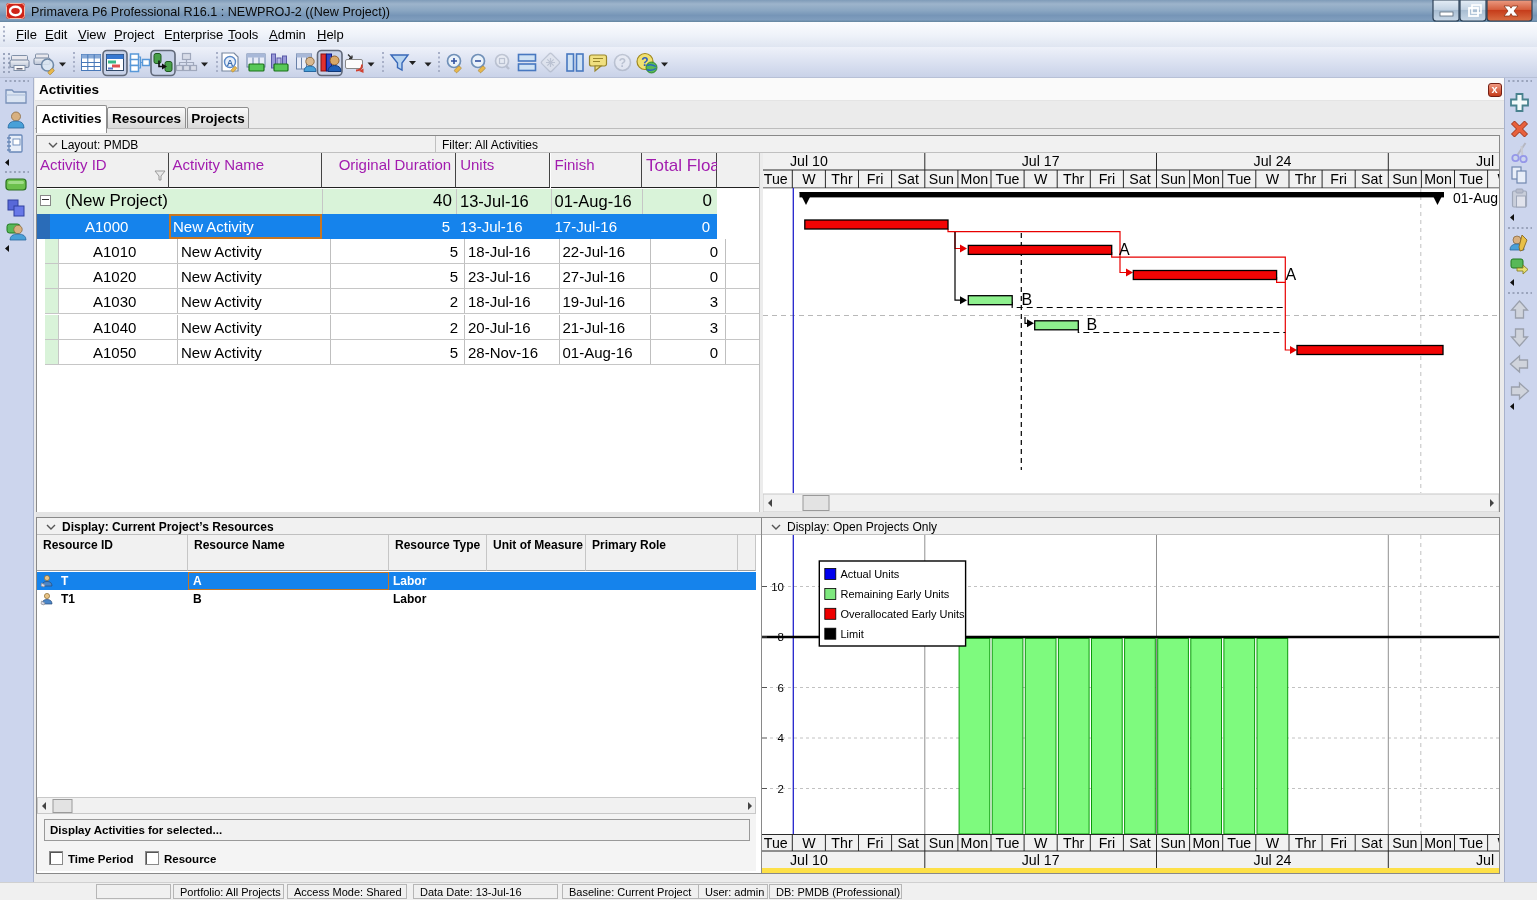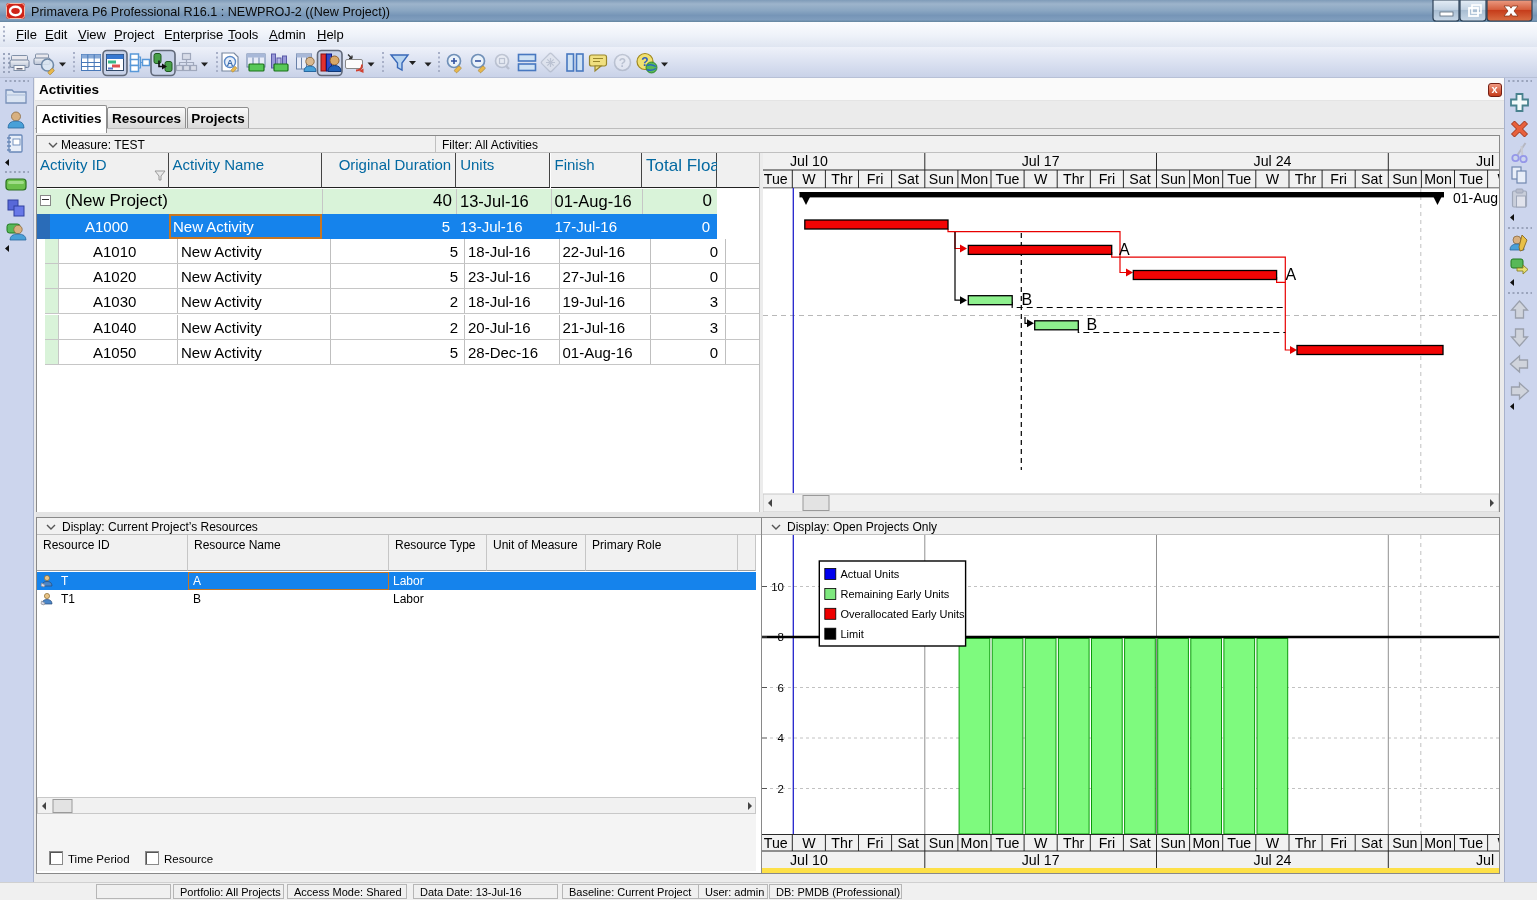--- a/index.html
+++ b/index.html
@@ -39,32 +39,32 @@
 
 
 #toppanel { left:36px; top:135px; width:1464px; height:377px; background:#fff; border:1px solid #898989; }
 #layoutbar { position:absolute; left:0px; top:0px; width:1462px; height:17px; background:#f1f1f1;
   border-bottom:1px solid #c0c0c0; font-size:12px; color:#000; }
 #layoutbar .sec2 { position:absolute; left:398px; top:0; width:1064px; height:17px; border-left:1px solid #c0c0c0; }
 
 
 #acttable { position:absolute; left:0; top:17px; width:722px; height:359px; background:#fff; font-size:15px; }
 #actsplit { position:absolute; left:722px; top:17px; width:4px; height:359px; background:#ececec; border-left:1px solid #c0c0c0; }
-.th { position:absolute; font-size:15px; background:#f0f0f0; border-right:1px solid #444; border-bottom:1px solid #222; color:#0369a1; }
+.th { position:absolute; font-size:15px; background:#f0f0f0; border-right:1px solid #444; border-bottom:1px solid #222; color:#a21caf; }
 .th div { position:absolute; top:3px; white-space:nowrap; }
 .row { position:absolute; left:0; width:722px; height:25.2px; font-size:15px; }
 .wrow { border-bottom:1px solid #c6c6c6; background-color:#fff;
   background-image:linear-gradient(#bfbfbf,#bfbfbf),linear-gradient(#bfbfbf,#bfbfbf),linear-gradient(#bfbfbf,#bfbfbf),linear-gradient(#bfbfbf,#bfbfbf),linear-gradient(#bfbfbf,#bfbfbf),linear-gradient(#bfbfbf,#bfbfbf);
   background-position:131.5px 0,284.8px 0,419.2px 0,513.5px 0,605.1px 0,680px 0;
   background-size:1px 100%; background-repeat:no-repeat;margin-left:8px; }
 .vline { position:absolute; top:0; width:1px; height:100%; background:#c6c6c6; }
 .wrow:before { content:""; position:absolute; left:0; top:0; width:13px; height:100%; background:#d9f3d9; border-right:1px solid #c6c6c6; }
 .num { position:absolute; }
 
-#blpanel { left:36px; top:517px; width:849px; height:357px; background:#fff; border:1px solid #898989; font-size:12px; }
+#blpanel { left:36px; top:517px; width:849px; height:357px; background:#fff; border:1px solid #898989; font-size:12px;font-weight:bold; }
 #brpanel { left:761px; top:517px; width:739px; height:357px; background:#fde047; border:1px solid #898989; font-size:12px; }
 .dhead { position:absolute; left:0; top:0; width:100%; height:17px; background:#f1f1f1; border-bottom:1px solid #c0c0c0; }
 .rh { position:absolute; background:#f1f1f1; border-right:1px solid #c6c6c6; border-bottom:1px solid #9d9d9d; }
 .rh div { position:absolute; left:6px; top:3px; }
 
 #statusbar { left:0; top:882px; width:1537px; height:18px; background:#f0f0f0; border-top:1px solid #d0d0d0; font-size:11px; color:#000; }
 .seg { position:absolute; top:1px; height:15px; border:1px solid #b6b6b6; background:#f0f0f0; padding:1px 0 0 6px; white-space:nowrap; overflow:hidden; }
 </style>
 </head>
 <body>
@@ -357,21 +357,21 @@
     <div class="tab" id="tab2">Resources</div>
     <div class="tab" id="tab3">Projects</div>
   </div>
   <div id="tabline" class="abs"></div>
 
   <div id="toppanel" class="abs">
     <div id="layoutbar">
       <svg style="position:absolute;left:10px;top:5px" width="12" height="8">
           <path d="M2 2 L6 6 L10 2" stroke="#555" fill="none" stroke-width="1.4"></path>
         </svg>
-      <span style="position:absolute;left:24px;top:2px">Measure: TEST</span>
+      <span style="position:absolute;left:24px;top:2px">Layout: PMDB</span>
       <div class="sec2">
           <span style="position:absolute;left:6px;top:2px">Filter: All Activities</span>
         </div>
     </div>
     <div id="acttable">
 
       <div class="th" style="left:0;top:0;width:131.5px;height:35px">
           <div style="left:3px">Activity ID</div>
         <svg style="position:absolute;left:117px;top:17px" width="12" height="12">
             <path d="M1 1 L11 1 L7 6 L7 10 L5 10 L5 6 Z" fill="#e8e8e8" stroke="#999" stroke-width="1"></path>
@@ -449,21 +449,21 @@
             <span style="position:absolute;left:136px;top:4px">New Activity</span>
           <span class="num" style="right:309px;top:4px">2</span>
             <span style="position:absolute;left:423px;top:4px">20-Jul-16</span>
           <span style="position:absolute;left:517.5px;top:4px">21-Jul-16</span>
             <span class="num" style="right:49px;top:4px">3</span>
         </div>
         <div class="row wrow" style="top:151.7px">
           <span style="position:absolute;left:48px;top:4px">A1050</span>
             <span style="position:absolute;left:136px;top:4px">New Activity</span>
           <span class="num" style="right:309px;top:4px">5</span>
-            <span style="position:absolute;left:423px;top:4px">28-Dec-16</span>
+            <span style="position:absolute;left:423px;top:4px">28-Nov-16</span>
           <span style="position:absolute;left:517.5px;top:4px">01-Aug-16</span>
             <span class="num" style="right:49px;top:4px">0</span>
         </div>
       </div>
     </div>
     <div id="actsplit"></div>
     <svg id="ganttsvg" style="position:absolute;left:726px;top:17px" width="736" height="359" viewBox="0 0 736 359" font-family="Liberation Sans, sans-serif">
 <rect x="0" y="0" width="736" height="35" fill="#f1f1f1"></rect>
 <line x1="161.8" y1="0" x2="161.8" y2="17" stroke="#2a2a2a" stroke-width="1"></line>
 <line x1="393.5" y1="0" x2="393.5" y2="17" stroke="#2a2a2a" stroke-width="1"></line>
@@ -605,20 +605,23 @@
       <span style="position:absolute;left:356px;top:2px">Labor</span>
     </div>
     <div style="position:absolute;left:0;top:279px;width:719px;height:17px;background:#f1f1f1;border:1px solid #c8c8c8">
       <svg width="719" height="17">
           <path d="M8 4 L4 8 L8 12 Z" fill="#444"></path>
           <path d="M710 4 L714 8 L710 12 Z" fill="#444"></path>
       <rect x="15" y="1.5" width="19" height="13" fill="#e3e3e3" stroke="#9a9a9a"></rect>
         </svg>
     </div>
     <div style="position:absolute;left:0;top:296px;width:719px;height:57px;background:#f4f4f4"></div>
+    <div style="position:absolute;left:7px;top:301px;width:706px;height:22px;background:#f1f1f1;border:1px solid #999">
+      <span style="position:absolute;left:5px;top:4px;font-size:11.5px">Display Activities for selected...</span>
+    </div>
     <div style="position:absolute;left:12px;top:333px;width:14px;height:14px;background:#fff;border:1px solid #8a8a8a;box-shadow:inset 1px 1px 0 #555"></div>
     <span style="position:absolute;left:31px;top:335px;font-size:11.5px">Time Period</span>
     <div style="position:absolute;left:108px;top:333px;width:14px;height:14px;background:#fff;border:1px solid #8a8a8a;box-shadow:inset 1px 1px 0 #555"></div>
     <span style="position:absolute;left:127px;top:335px;font-size:11.5px">Resource</span>
   </div>
   <div id="brpanel" class="abs">
     <div class="dhead">
         <svg style="position:absolute;left:8px;top:5px" width="12" height="8">
           <path d="M2 2 L6 6 L10 2" stroke="#555" fill="none" stroke-width="1.4"></path>
         </svg>

